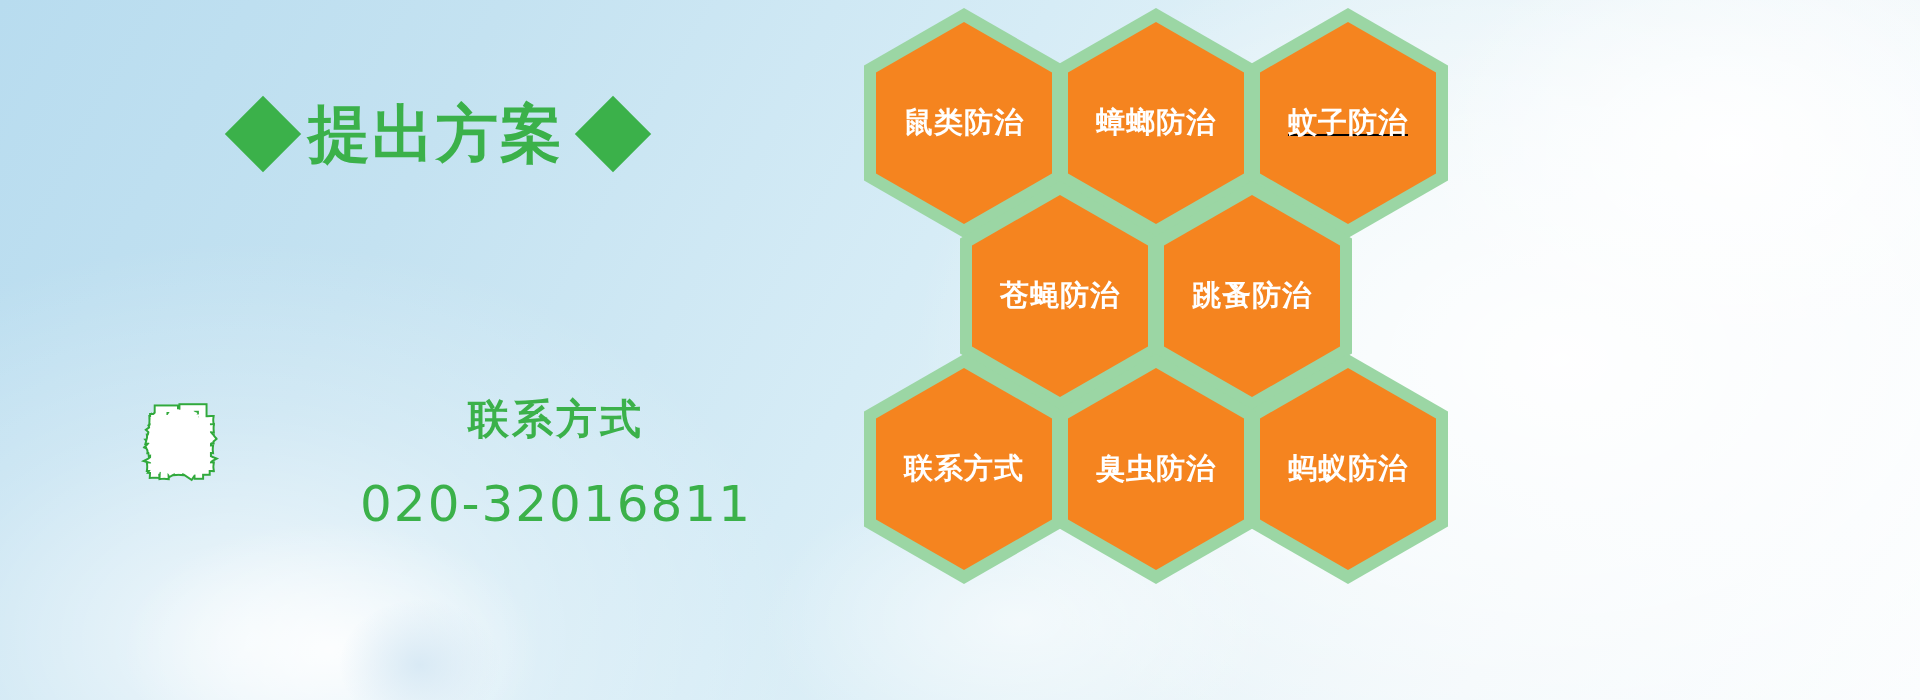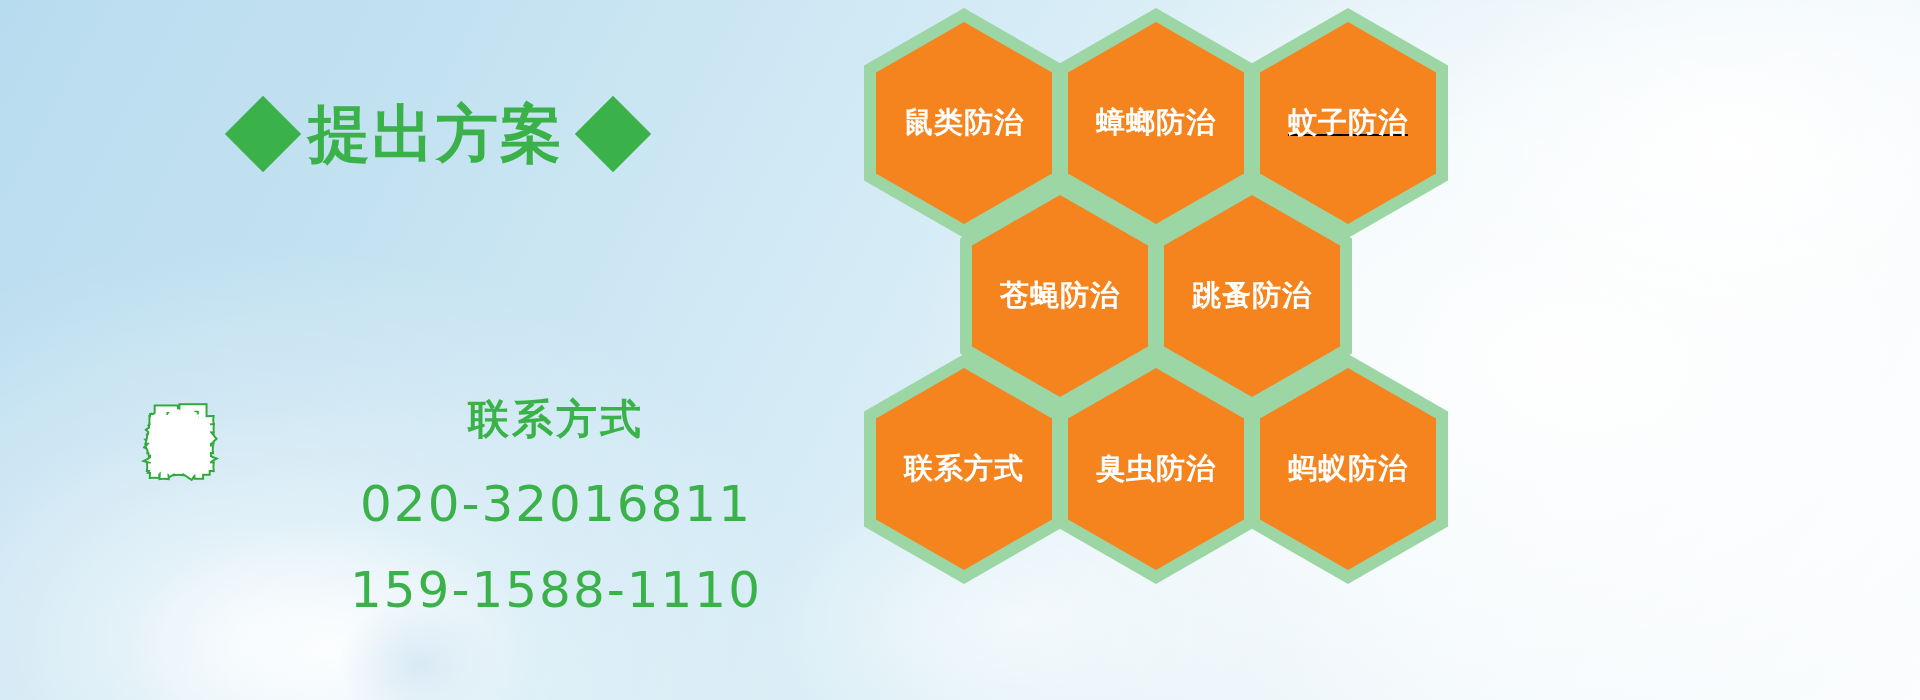--- a/index.html
+++ b/index.html
@@ -178,21 +178,20 @@
 
     <div class="feature-row">
       <div class="feature-gap"></div>
     </div>
 
   </div>
 
   <div id="contact">
     <div id="contact-label">联系方式</div>
     <div class="phone">020-32016811</div>
-    <div class="phone">159-1588-1110</div>
   </div>
 
   <div id="hex-grid">
 
     <div class="hex" style="left:4px;  top:8px;">
       <div class="hex-inner">
         <span class="hex-label">鼠类防治</span>
       </div>
     </div>
 

